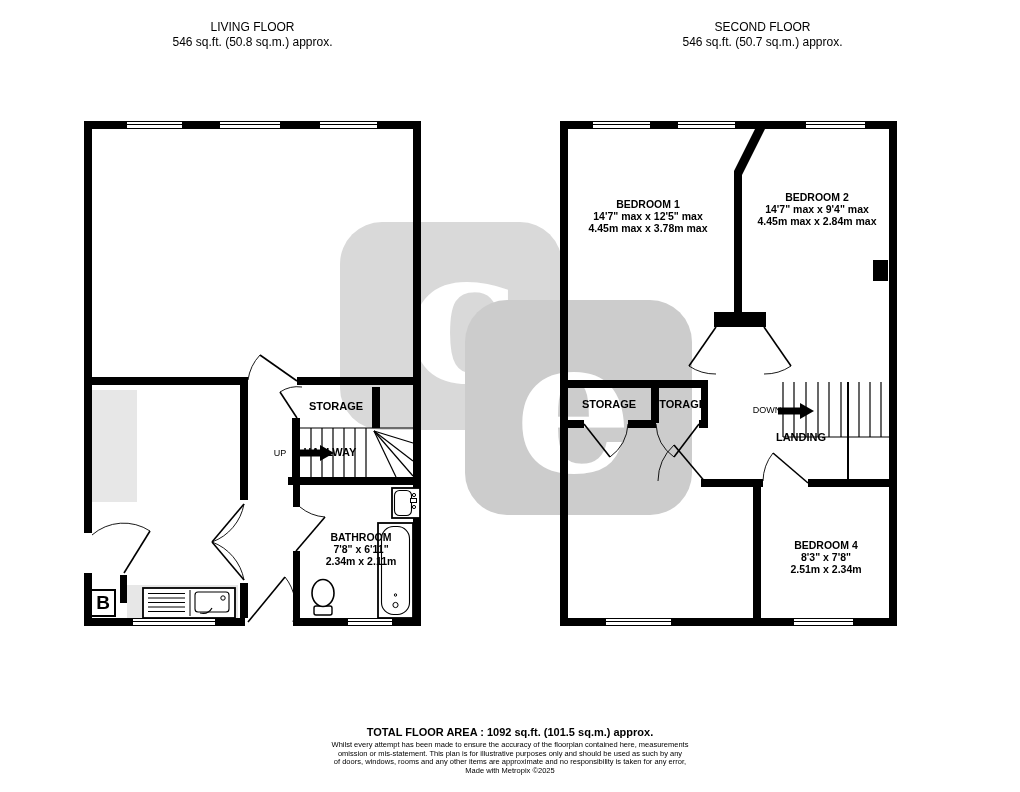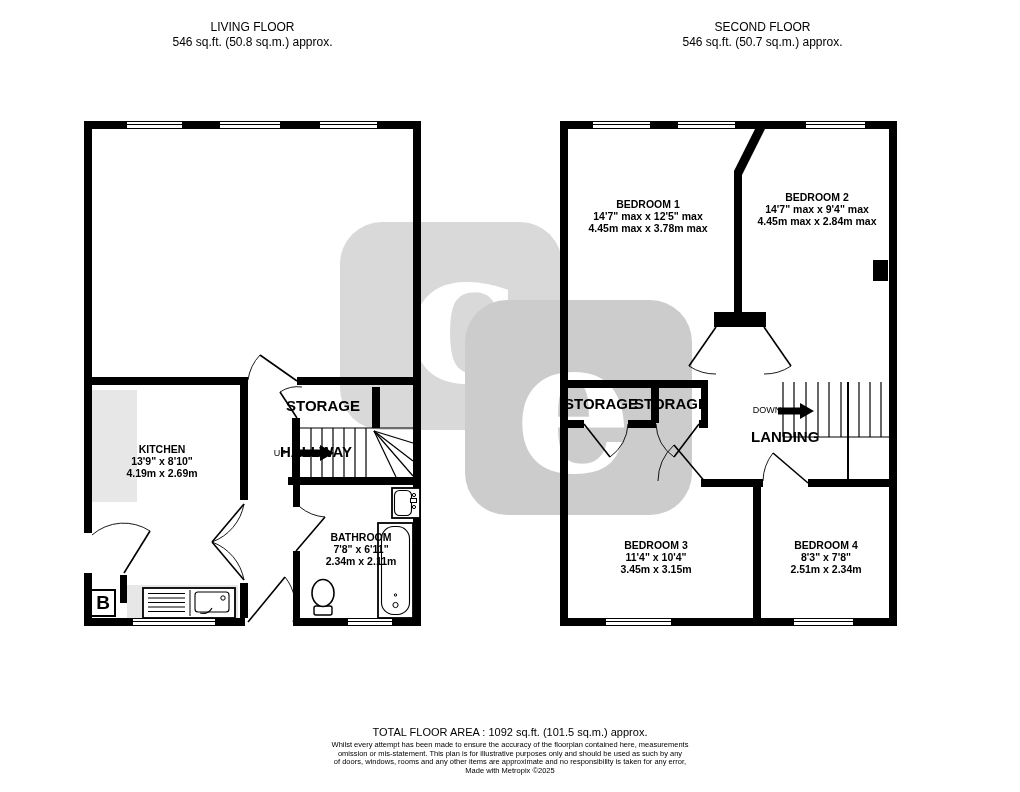--- a/index.html
+++ b/index.html
@@ -5,28 +5,28 @@
   html,body{margin:0;padding:0;background:#fff;}
   body{width:1020px;height:792px;position:relative;font-family:"Liberation Sans",sans-serif;color:#000;overflow:hidden;}
   .title{position:absolute;text-align:center;font-size:12px;line-height:15px;z-index:6;}
   .plan{position:absolute;width:337px;height:505px;}
   .wall{position:absolute;background:#000;z-index:4;}
   .gapw{position:absolute;background:#fff;z-index:4;}
   .win{position:absolute;height:8px;background:#fff;border-top:1.6px solid #000;border-bottom:1.6px solid #000;box-sizing:border-box;z-index:5;}
   .win::after{content:"";position:absolute;left:0;right:0;top:1.8px;height:1px;background:#000;}
   .gray{position:absolute;background:#e7e7e7;z-index:2;}
   .room-label{position:absolute;text-align:center;font-weight:bold;font-size:10.5px;line-height:12px;z-index:6;white-space:nowrap;}
-  .one-label{position:absolute;text-align:left;font-weight:bold;font-size:15px;line-height:12px;z-index:6;white-space:nowrap;}
+  .one-label{position:absolute;text-align:center;font-weight:bold;font-size:11px;line-height:12px;z-index:6;white-space:nowrap;}
   .tiny-label{position:absolute;text-align:center;font-weight:normal;font-size:9px;line-height:10px;z-index:6;white-space:nowrap;}
   svg.overlay{position:absolute;left:0;top:0;z-index:5;}
   svg.arrow{position:absolute;z-index:7;}
   .boiler{position:absolute;width:26px;height:28px;background:#fff;border:2.5px solid #000;box-sizing:border-box;z-index:6;display:flex;align-items:center;justify-content:center;font-weight:bold;font-size:19px;}
   .wm-sq{position:absolute;border-radius:42px;z-index:1;display:flex;align-items:center;justify-content:center;font-family:"DejaVu Serif","Liberation Serif",serif;font-weight:bold;color:#fff;}
   .footer{position:absolute;left:0;top:726px;width:1020px;text-align:center;z-index:6;}
-  .total{font-size:11px;font-weight:normal;margin-bottom:3px;}
+  .total{font-size:11px;font-weight:bold;margin-bottom:3px;}
   .disc{font-size:7.5px;line-height:8.6px;}
 </style>
 </head>
 <body>
 
 <div class="title" style="left:84px;top:20px;width:337px;">
   <div>LIVING FLOOR</div>
   <div>546 sq.ft. (50.8 sq.m.) approx.</div>
 </div>
 <div class="title" style="left:594px;top:20px;width:337px;">
@@ -139,25 +139,20 @@
         <line x1="64" y1="481.5" x2="101" y2="481.5"></line>
         <line x1="64" y1="486" x2="101" y2="486"></line>
         <line x1="64" y1="490.5" x2="101" y2="490.5"></line>
       </g>
       <rect x="111" y="471" width="34" height="20" rx="3" stroke-width="1.1"></rect>
       <circle cx="139" cy="477" r="2.2" stroke-width="1"></circle>
       <path d="M116,492 q8,2 12,-5" fill="none" stroke-width="1.2"></path>
     </g>
   </svg>
 
-  <div class="room-label" style="left:8px;top:322px;width:140px;">
-    <div>KITCHEN</div>
-    <div>13'9"  x 8'10"</div>
-    <div>4.19m  x 2.69m</div>
-  </div>
   <div class="room-label" style="left:207px;top:410px;width:140px;">
     <div>BATHROOM</div>
     <div>7'8"  x 6'11"</div>
     <div>2.34m  x 2.11m</div>
   </div>
   <div class="one-label" style="left:202px;top:279px;width:100px;">STORAGE</div>
   <div class="one-label" style="left:196px;top:325px;width:100px;">HALLWAY</div>
   <div class="tiny-label" style="left:176px;top:327px;width:40px;">UP</div>
   <svg class="arrow" style="left:208px;top:320px;" width="48" height="24" viewBox="0 0 48 24">
     <line x1="2" y1="12" x2="28" y2="12" stroke="#000" stroke-width="7"></line>
@@ -238,25 +233,20 @@
   <div class="room-label" style="left:8px;top:77px;width:160px;">
     <div>BEDROOM 1</div>
     <div>14'7" max x 12'5" max</div>
     <div>4.45m max x 3.78m max</div>
   </div>
   <div class="room-label" style="left:182px;top:70px;width:150px;">
     <div>BEDROOM 2</div>
     <div>14'7" max x 9'4" max</div>
     <div>4.45m max x 2.84m max</div>
   </div>
-  <div class="room-label" style="left:16px;top:418px;width:160px;">
-    <div>BEDROOM 3</div>
-    <div>11'4"  x 10'4"</div>
-    <div>3.45m  x 3.15m</div>
-  </div>
   <div class="room-label" style="left:186px;top:418px;width:160px;">
     <div>BEDROOM 4</div>
     <div>8'3"  x 7'8"</div>
     <div>2.51m  x 2.34m</div>
   </div>
   <div class="one-label" style="left:4px;top:277px;width:90px;">STORAGE</div>
   <div class="one-label" style="left:74px;top:277px;width:90px;">STORAGE</div>
   <div class="one-label" style="left:191px;top:310px;width:100px;">LANDING</div>
   <div class="tiny-label" style="left:182px;top:284px;width:50px;">DOWN</div>
   <svg class="arrow" style="left:216px;top:278px;" width="44" height="24" viewBox="0 0 44 24">

